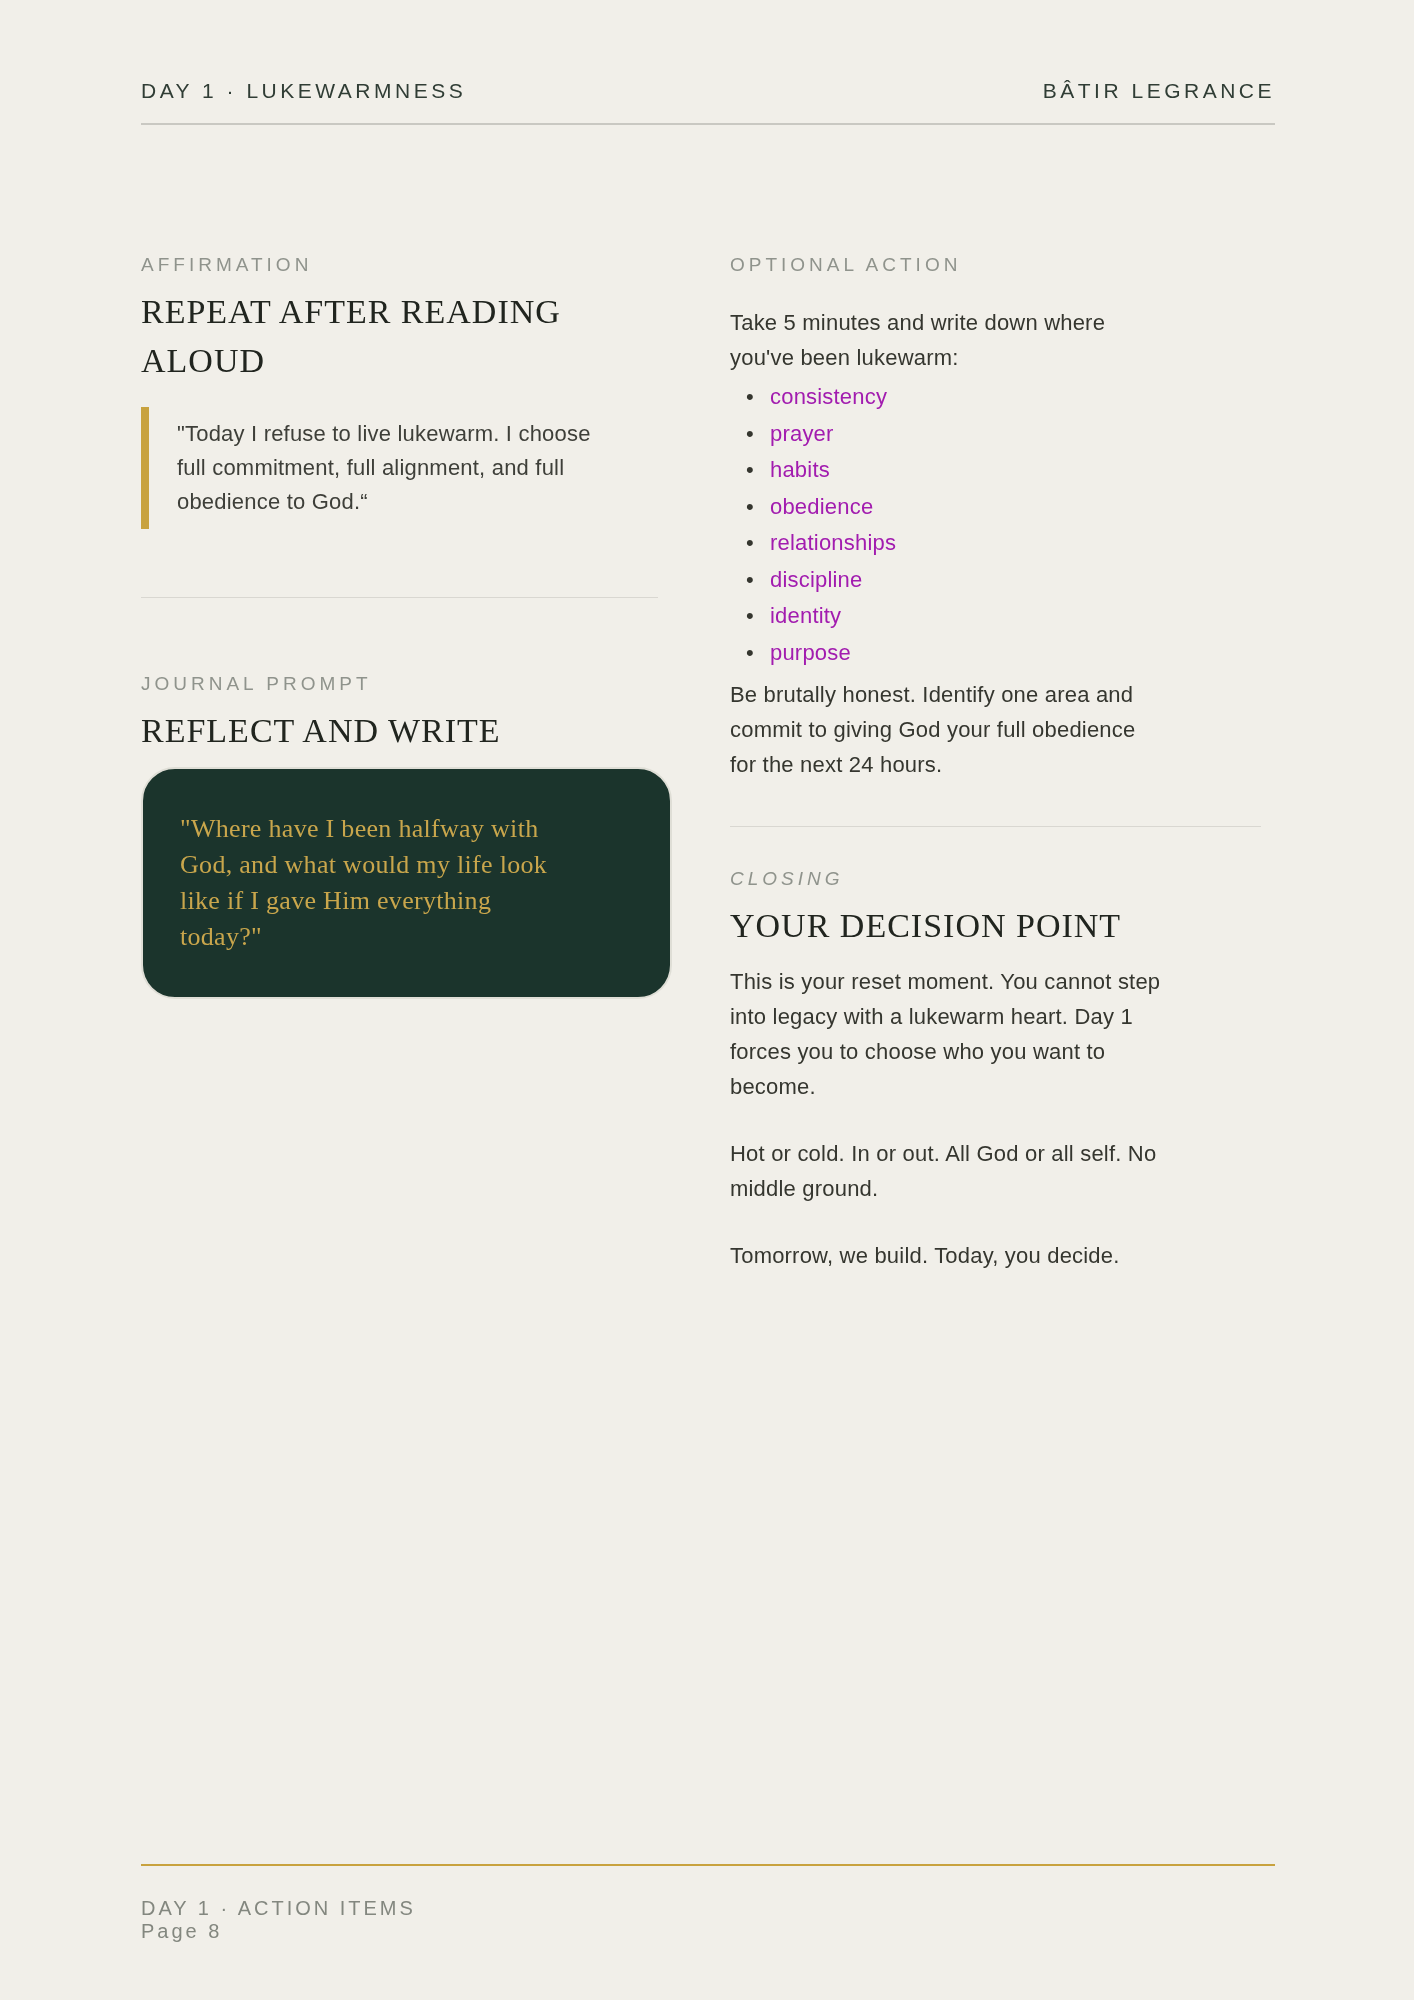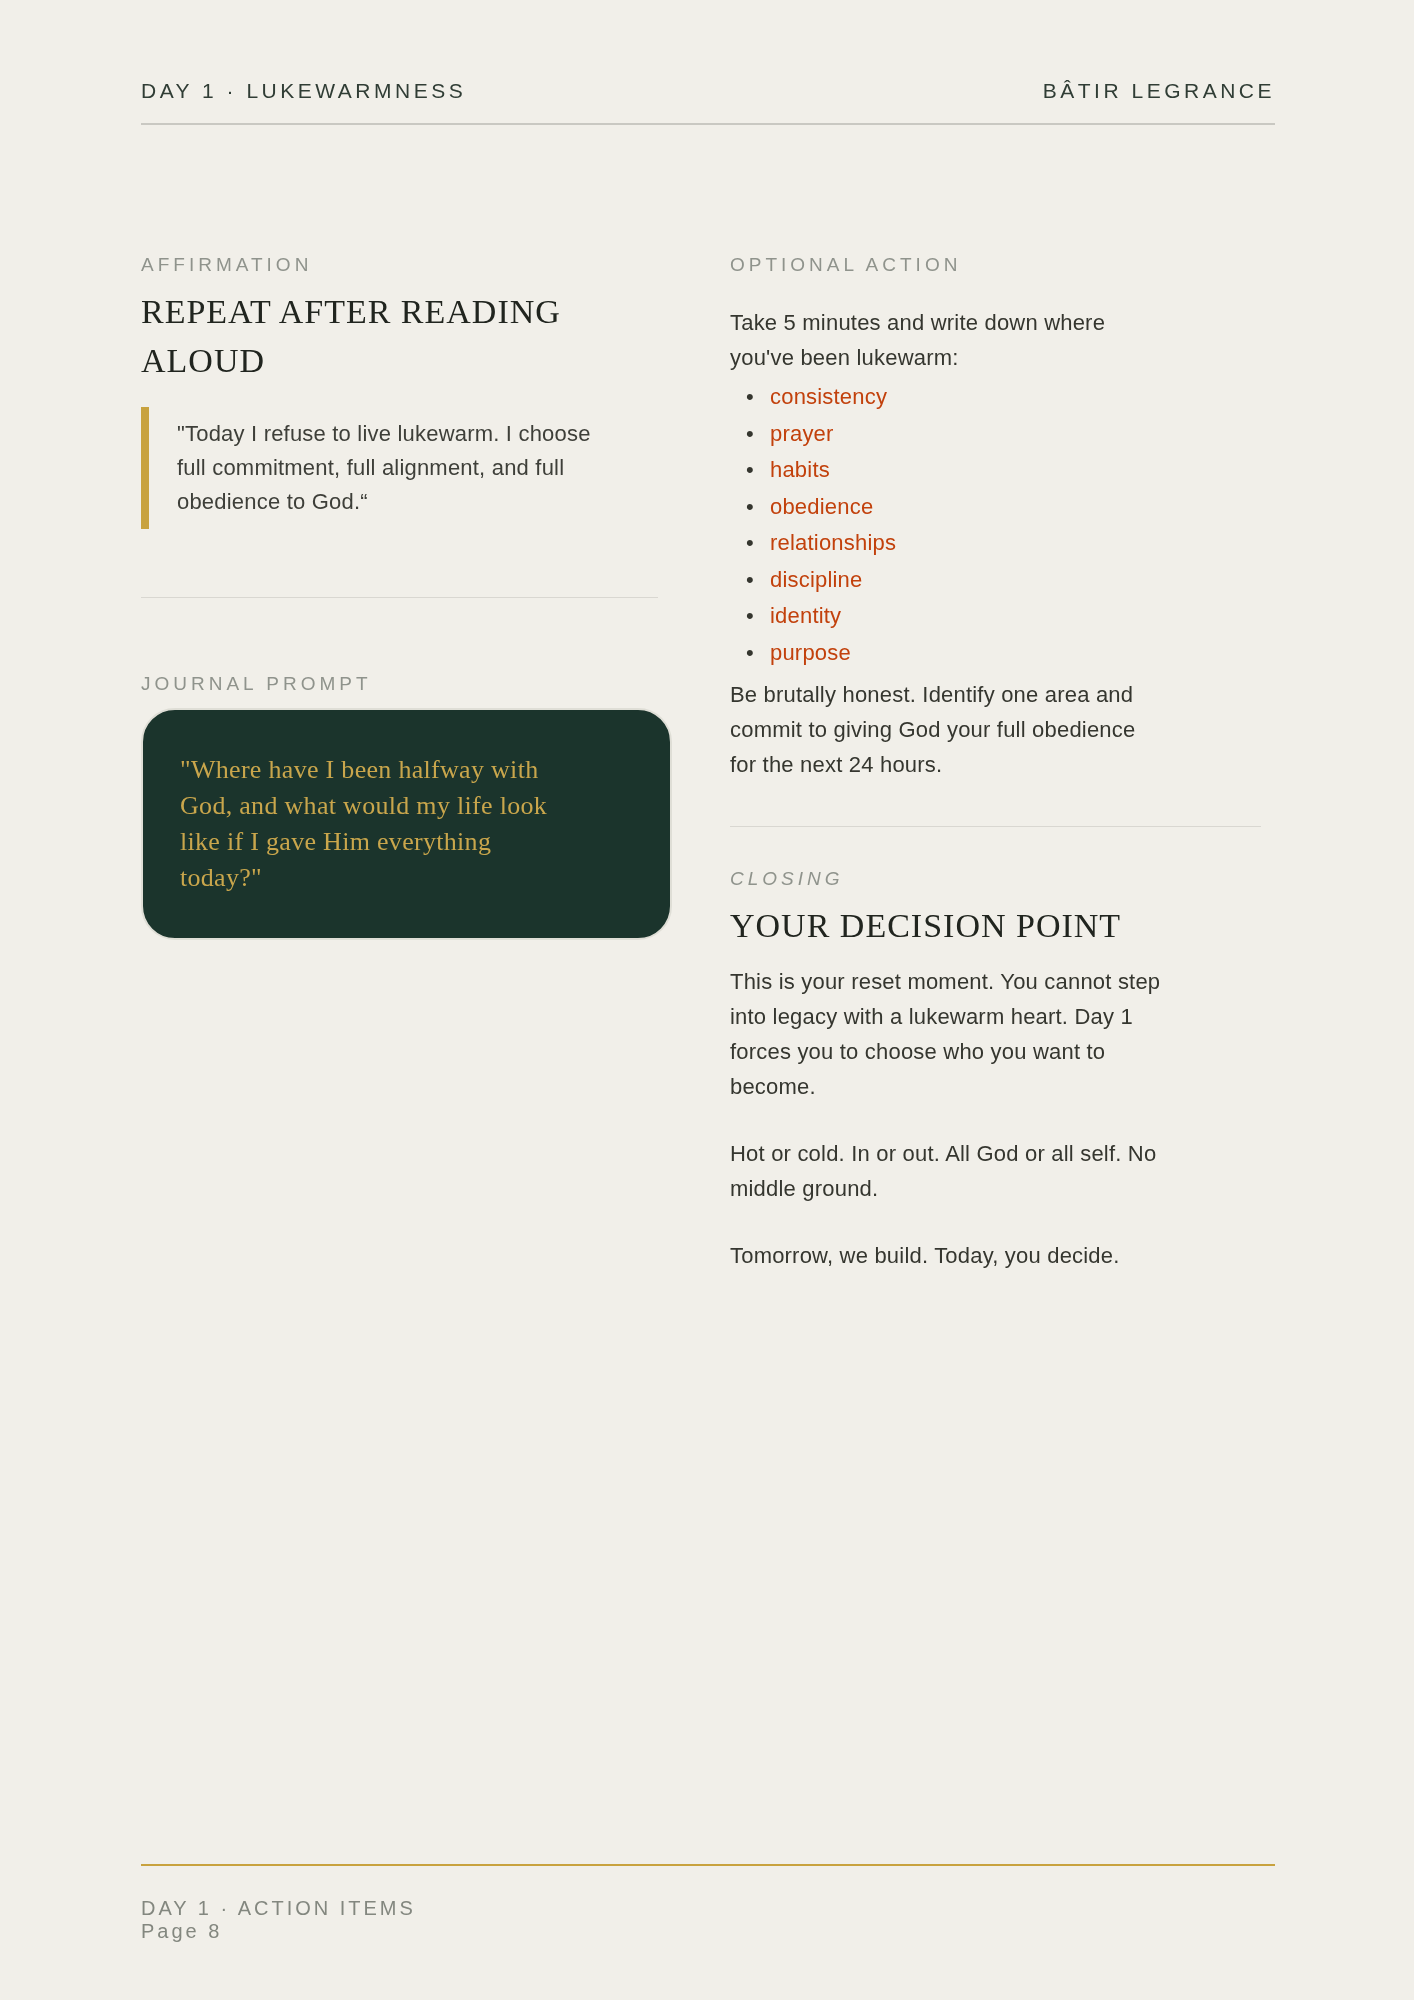--- a/index.html
+++ b/index.html
@@ -114,21 +114,21 @@
   ul.check-list {
     list-style: none;
     margin-top: 4px;
     padding-left: 16px;
   }
   ul.check-list li {
     position: relative;
     font-size: 22px;
     line-height: 36.5px;
     letter-spacing: 0.2px;
-    color: #c2410c;
+    color: #a21caf;
     padding-left: 24px;
   }
   ul.check-list li::before {
     content: "•";
     position: absolute;
     left: 0;
     top: 0;
     color: #35362F;
   }
   .closing-paras p.body { max-width: 450px; }
@@ -171,20 +171,21 @@
       <div class="eyebrow">AFFIRMATION</div>
       <h2>REPEAT AFTER READING ALOUD</h2>
 
       <div class="quote-block">
         <p>"Today I refuse to live lukewarm. I choose full commitment, full alignment, and full obedience to God.“</p>
       </div>
 
       <div class="divider"></div>
 
       <div class="eyebrow second">JOURNAL PROMPT</div>
+      <h2>REFLECT AND WRITE</h2>
 
       <div class="prompt-card">
         <p>"Where have I been halfway with God, and what would my life look like if I gave Him everything today?"</p>
       </div>
 
     </div>
 
     <div class="col col-right">
 
       <div class="eyebrow">OPTIONAL ACTION</div>

